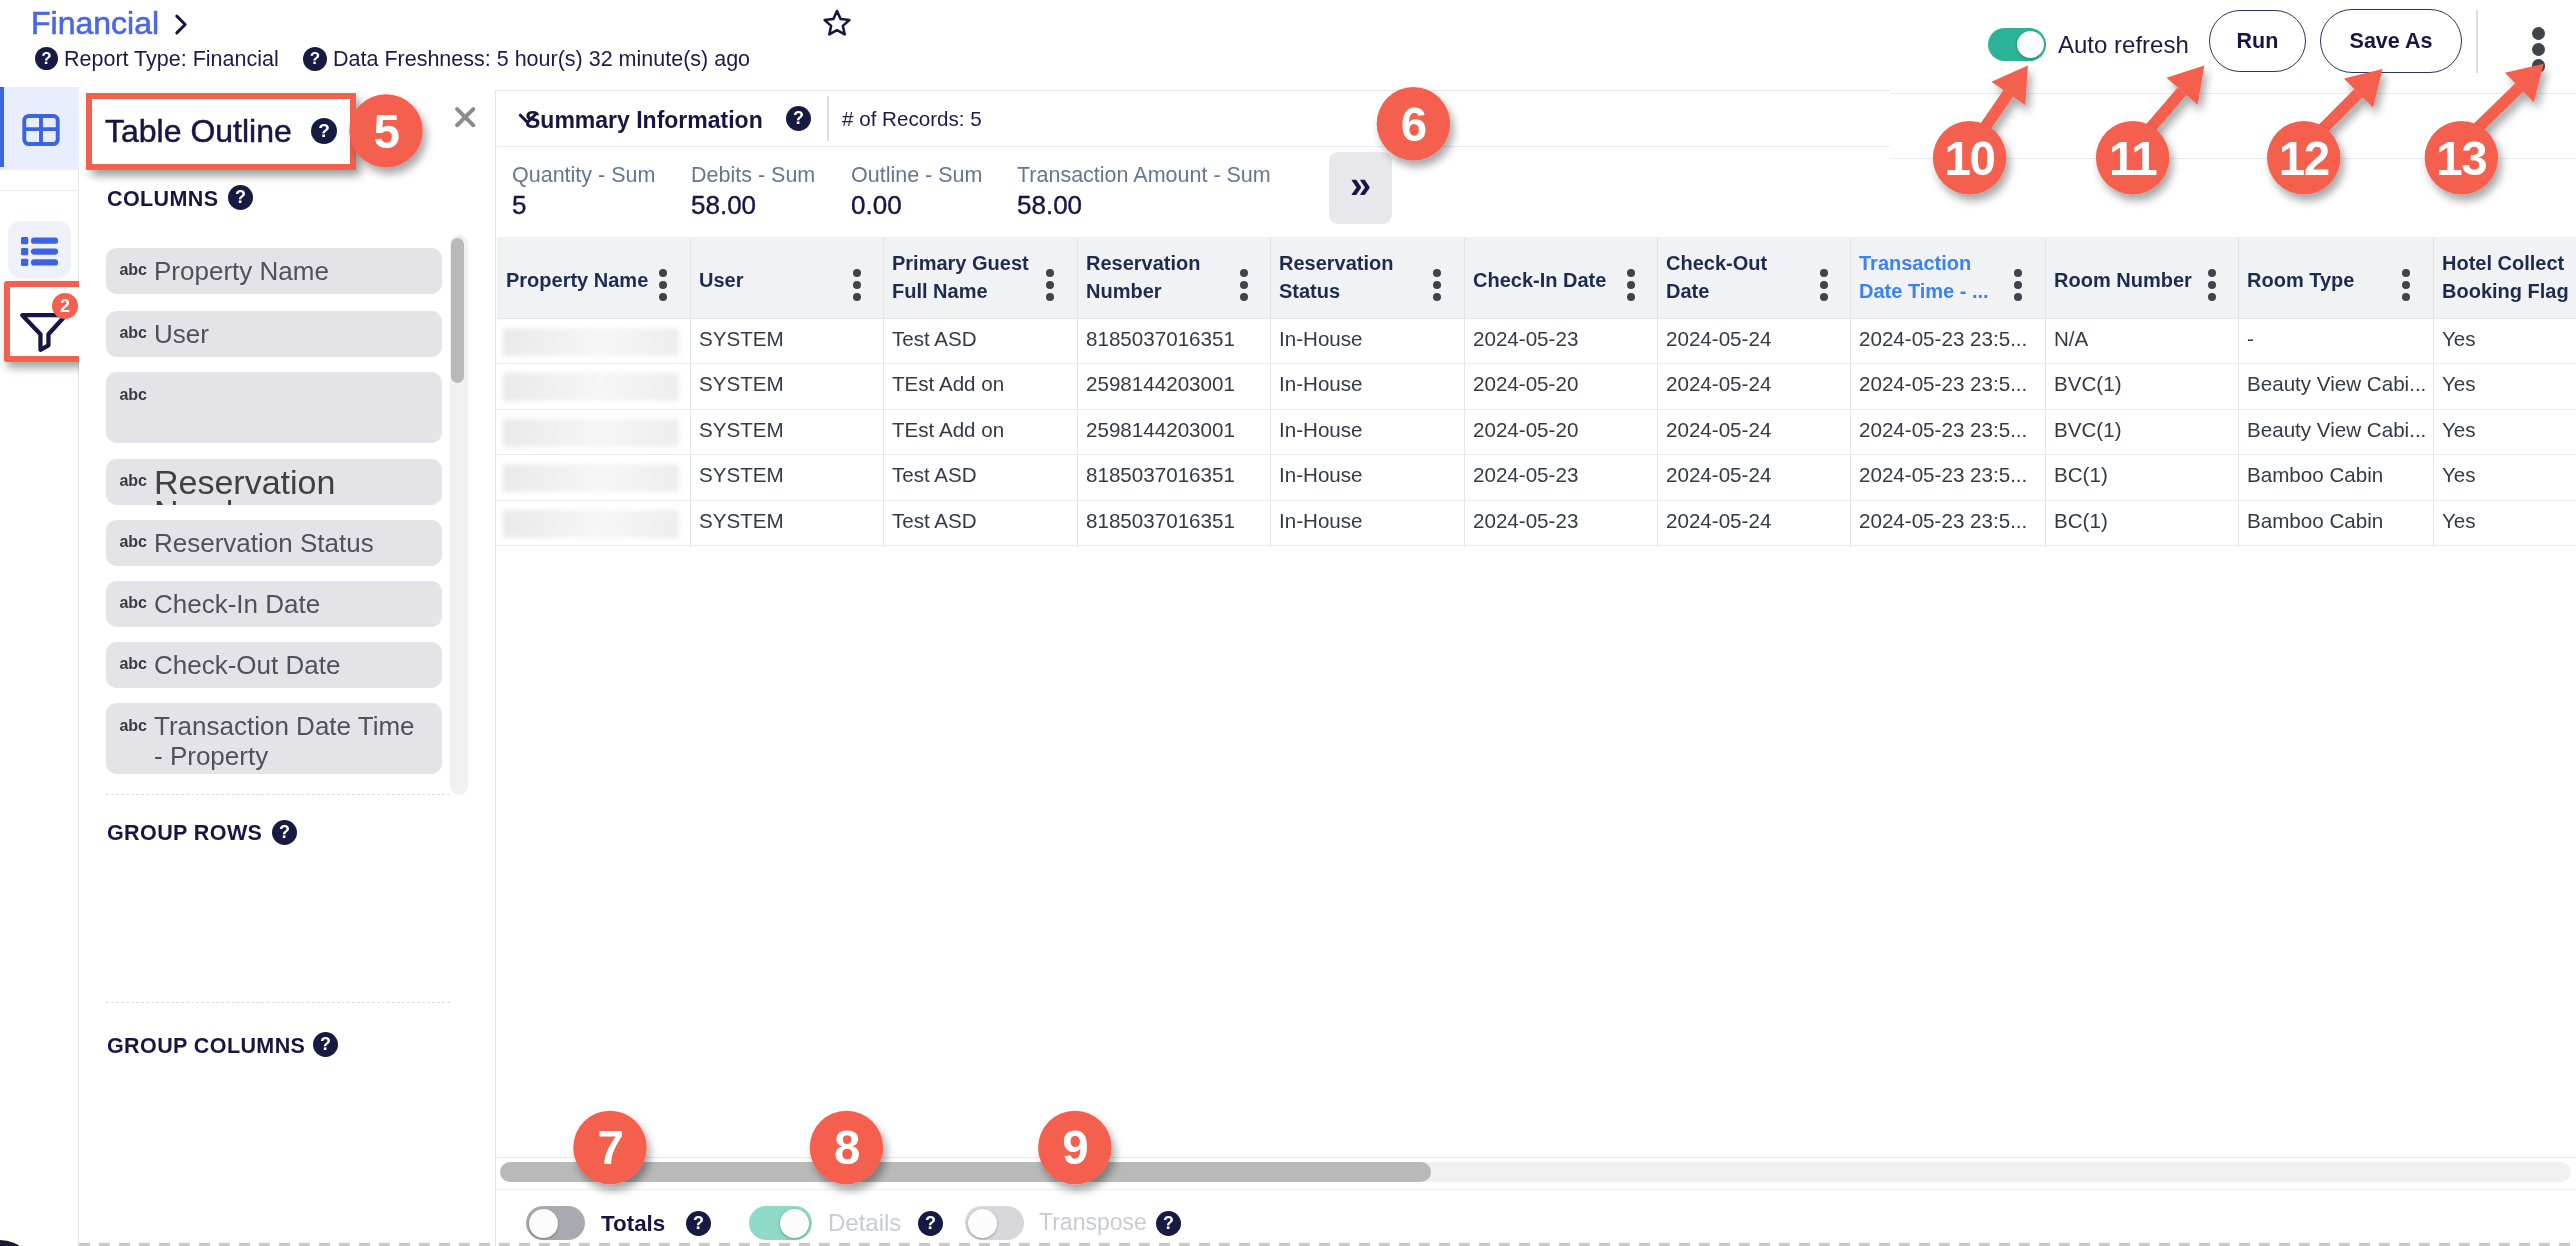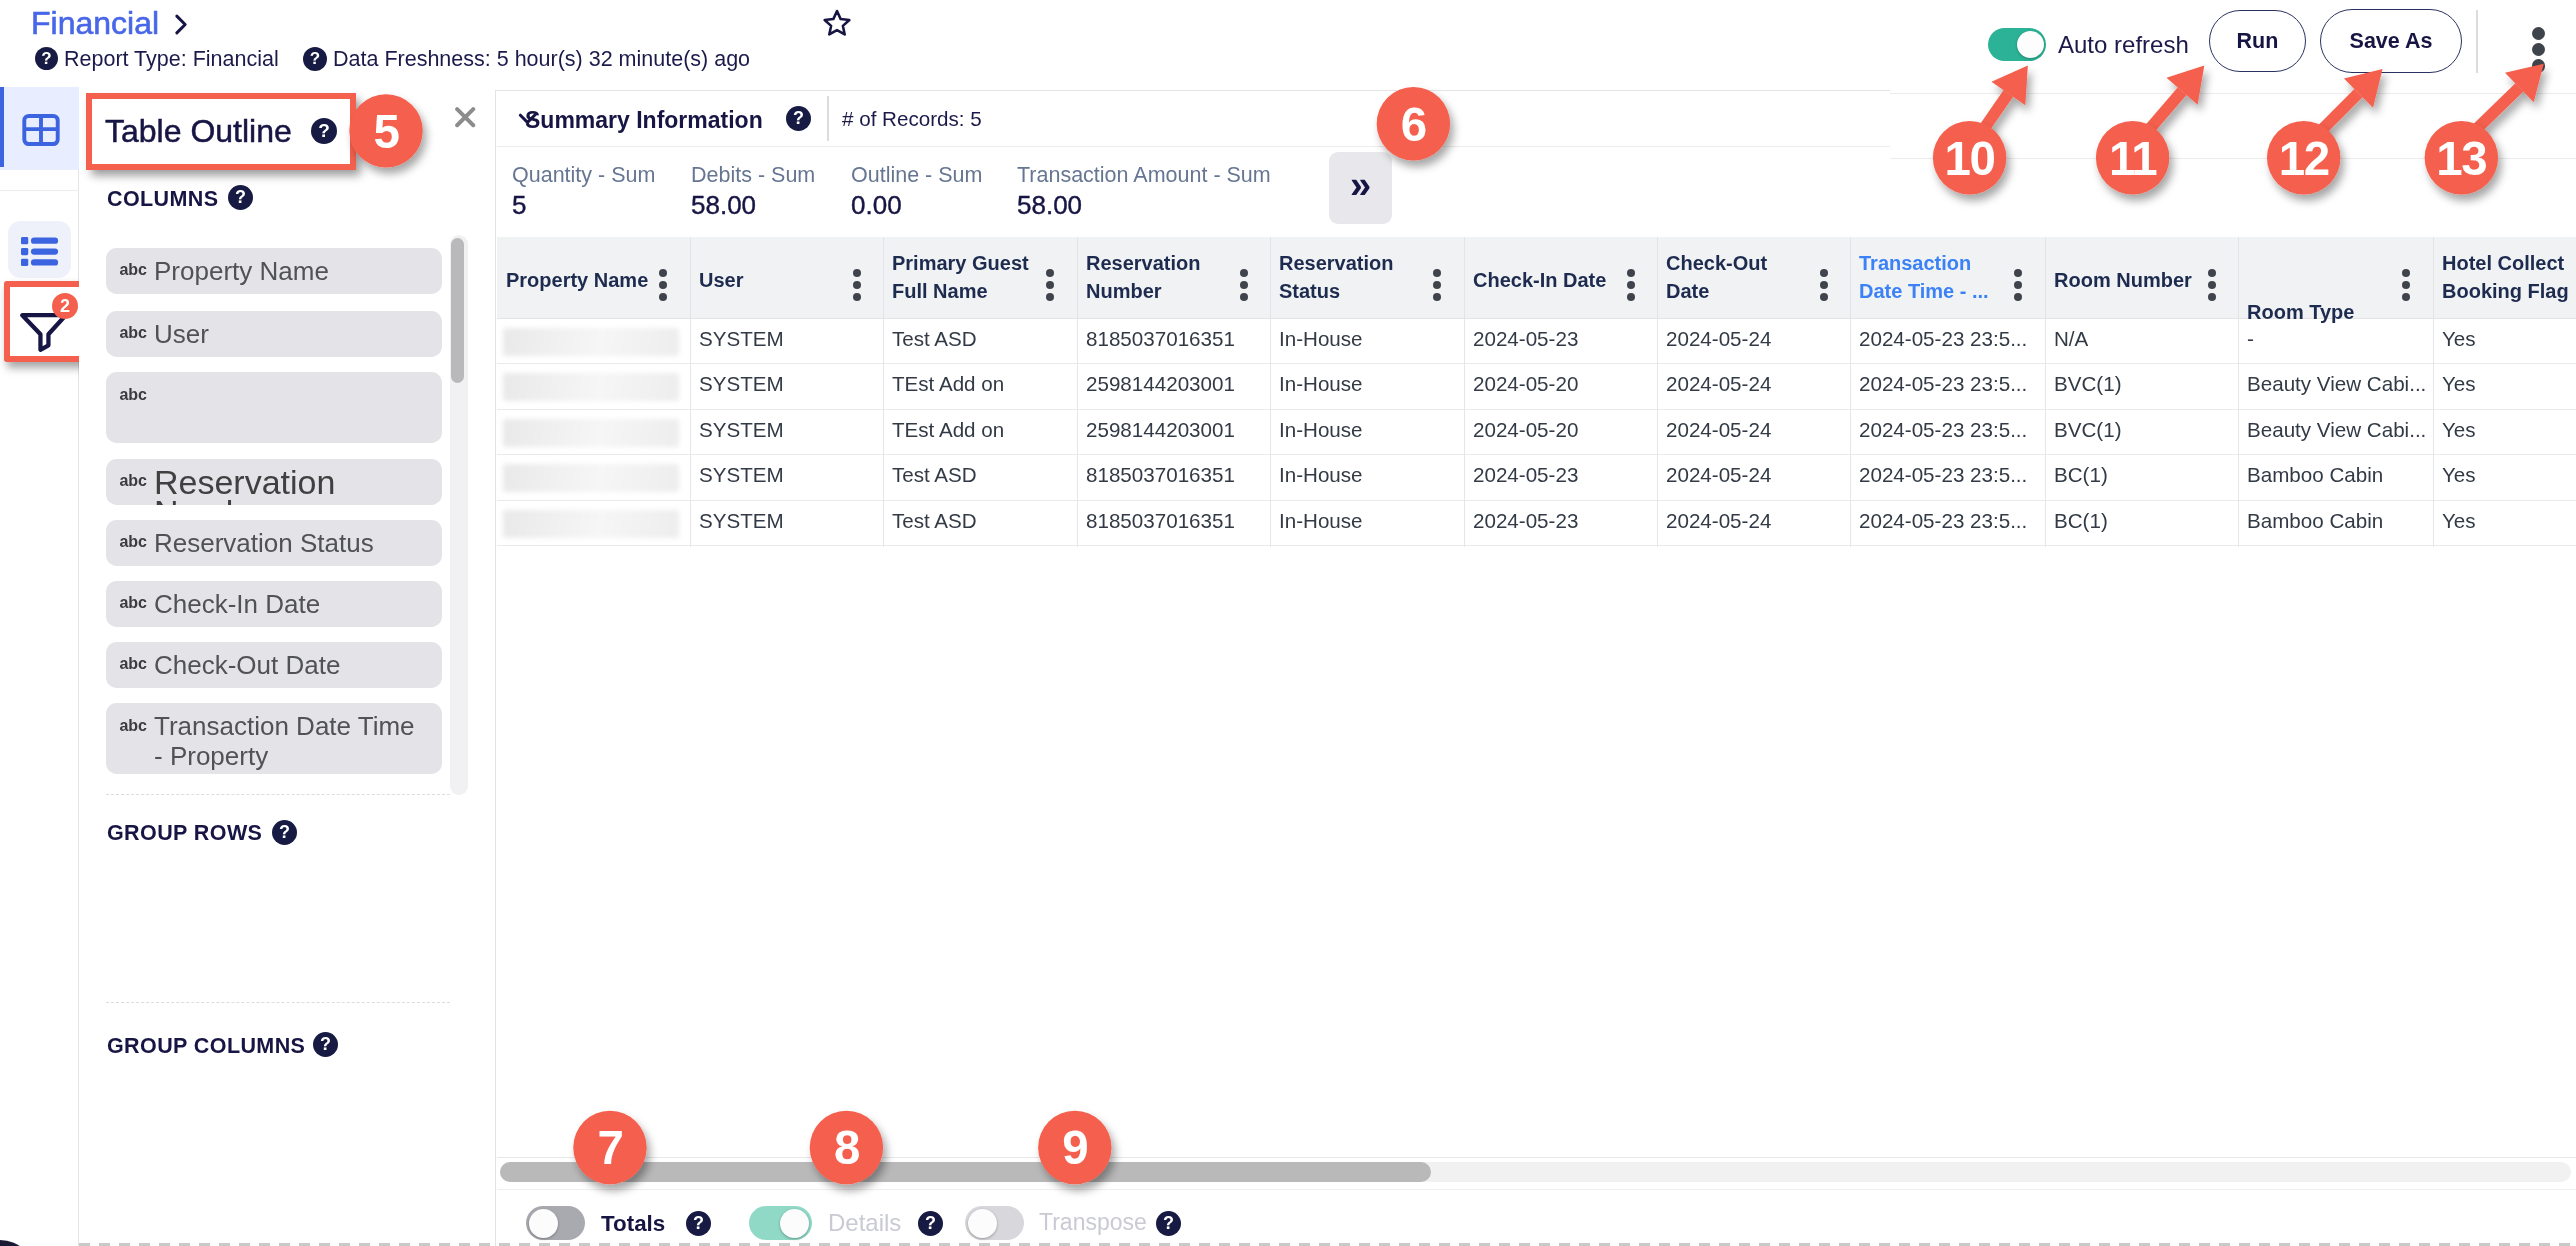--- a/index.html
+++ b/index.html
@@ -215,21 +215,21 @@
         <i style="width:8px;height:8px;"></i>
         <i style="width:8px;height:8px;"></i>
       </div>
       <div class="abs" style="left:2054px; top:266px; width:181px; font-size:20px; font-weight:bold; color:#1d2b4f; line-height:28px; white-space:nowrap; overflow:hidden;">Room Number</div>
       <div class="abs" style="left:2045px; top:237px; width:0.9px; height:82px; background:#e2e4e7;"></div>
       <div class="abs kebab" style="left:2208px; top:269px; gap:4px;">
         <i style="width:8px;height:8px;"></i>
         <i style="width:8px;height:8px;"></i>
         <i style="width:8px;height:8px;"></i>
       </div>
-      <div class="abs" style="left:2247px; top:266px; width:182px; font-size:20px; font-weight:bold; color:#1d2b4f; line-height:28px; white-space:nowrap; overflow:hidden;margin-top:32px;">Room Type</div>
+      <div class="abs" style="left:2247px; top:266px; width:182px; font-size:20px; font-weight:bold; color:#1d2b4f; line-height:28px; white-space:nowrap; overflow:hidden;">Room Type</div>
       <div class="abs" style="left:2238px; top:237px; width:0.9px; height:82px; background:#e2e4e7;"></div>
       <div class="abs kebab" style="left:2402px; top:269px; gap:4px;">
         <i style="width:8px;height:8px;"></i>
         <i style="width:8px;height:8px;"></i>
         <i style="width:8px;height:8px;"></i>
       </div>
       <div class="abs" style="left:2442px; top:249px; width:131px; font-size:20px; font-weight:bold; color:#1d2b4f; line-height:28px; white-space:nowrap; overflow:hidden;">Hotel Collect<br>Booking Flag</div>
       <div class="abs" style="left:2433px; top:237px; width:0.9px; height:82px; background:#e2e4e7;"></div>
       <div class="abs" style="left:497px; top:363px; width:2079px; height:0.9px; background:#e8eaec;"></div>
       <div class="abs" style="left:503px; top:328px; width:176px; height:28px; border-radius:2.7px; background:linear-gradient(100deg,#e9e9ea, #f6f6f7 55%, #ededee); filter:blur(2.7px);"></div>

